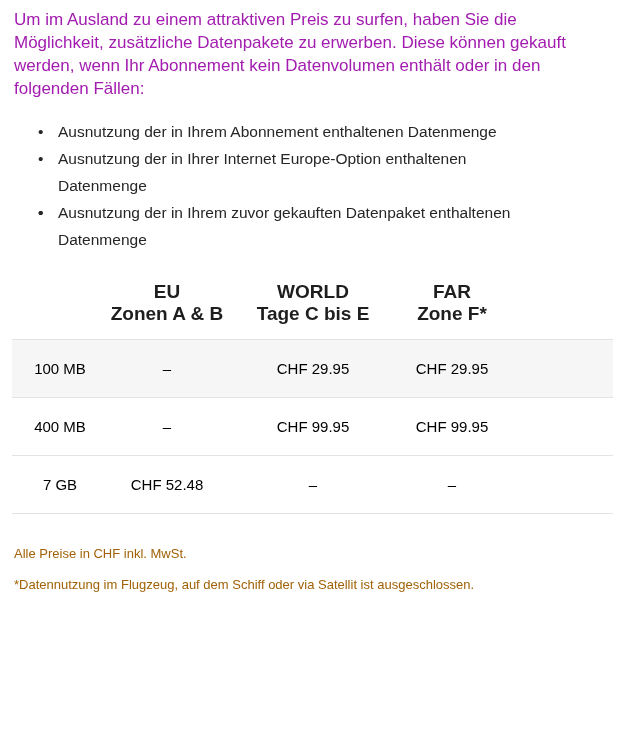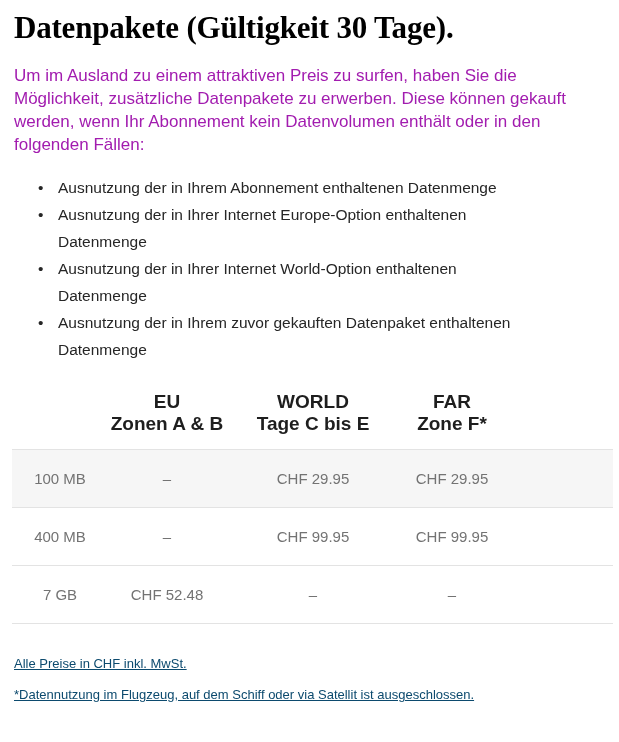--- a/index.html
+++ b/index.html
@@ -72,57 +72,54 @@
   }
   table.pricing thead th .h-line { line-height: 22px; }
 
   table.pricing tbody tr {
     height: 58px;
     border-bottom: 1px solid #e3e3e3;
   }
   table.pricing tbody tr.striped { background: #f6f6f6; }
   table.pricing tbody td {
     font-size: 15px;
-    color: #737373;
+    color: #000000;
     text-align: center;
     vertical-align: middle;
   }
 
   .footnotes { margin-top: 30px; }
   .footnotes p {
     font-size: 13px;
     line-height: 19px;
-    color: #0c4a6e;
+    color: #a16207;
     margin-bottom: 12px;
     max-width: 600px;
-    text-decoration: underline;
   }
   .footnotes p:last-child { margin-bottom: 4px; }
 </style>
 </head>
 <body>
 
 <div class="page">
 
-  <h1 class="title">Datenpakete (Gültigkeit 30 Tage).</h1>
 
   <p class="intro">Um im Ausland zu einem attraktiven Preis zu surfen, haben Sie die Möglichkeit, zusätzliche Datenpakete zu erwerben. Diese können gekauft werden, wenn Ihr Abonnement kein Datenvolumen enthält oder in den folgenden Fällen:</p>
 
   <ul class="cases">
     <li>
       <span class="bullet">•</span>
       <span>Ausnutzung der in Ihrem Abonnement enthaltenen Datenmenge</span>
     </li>
     <li>
       <span class="bullet">•</span>
       <span>Ausnutzung der in Ihrer Internet Europe-Option enthaltenen Datenmenge</span>
     </li>
     <li>
       <span class="bullet">•</span>
-      <span>Ausnutzung der in Ihrer Internet World-Option enthaltenen Datenmenge</span>
     </li>
     <li>
       <span class="bullet">•</span>
       <span>Ausnutzung der in Ihrem zuvor gekauften Datenpaket enthaltenen Datenmenge</span>
     </li>
   </ul>
 
   <table class="pricing">
     <colgroup>
       <col class="c-size">

